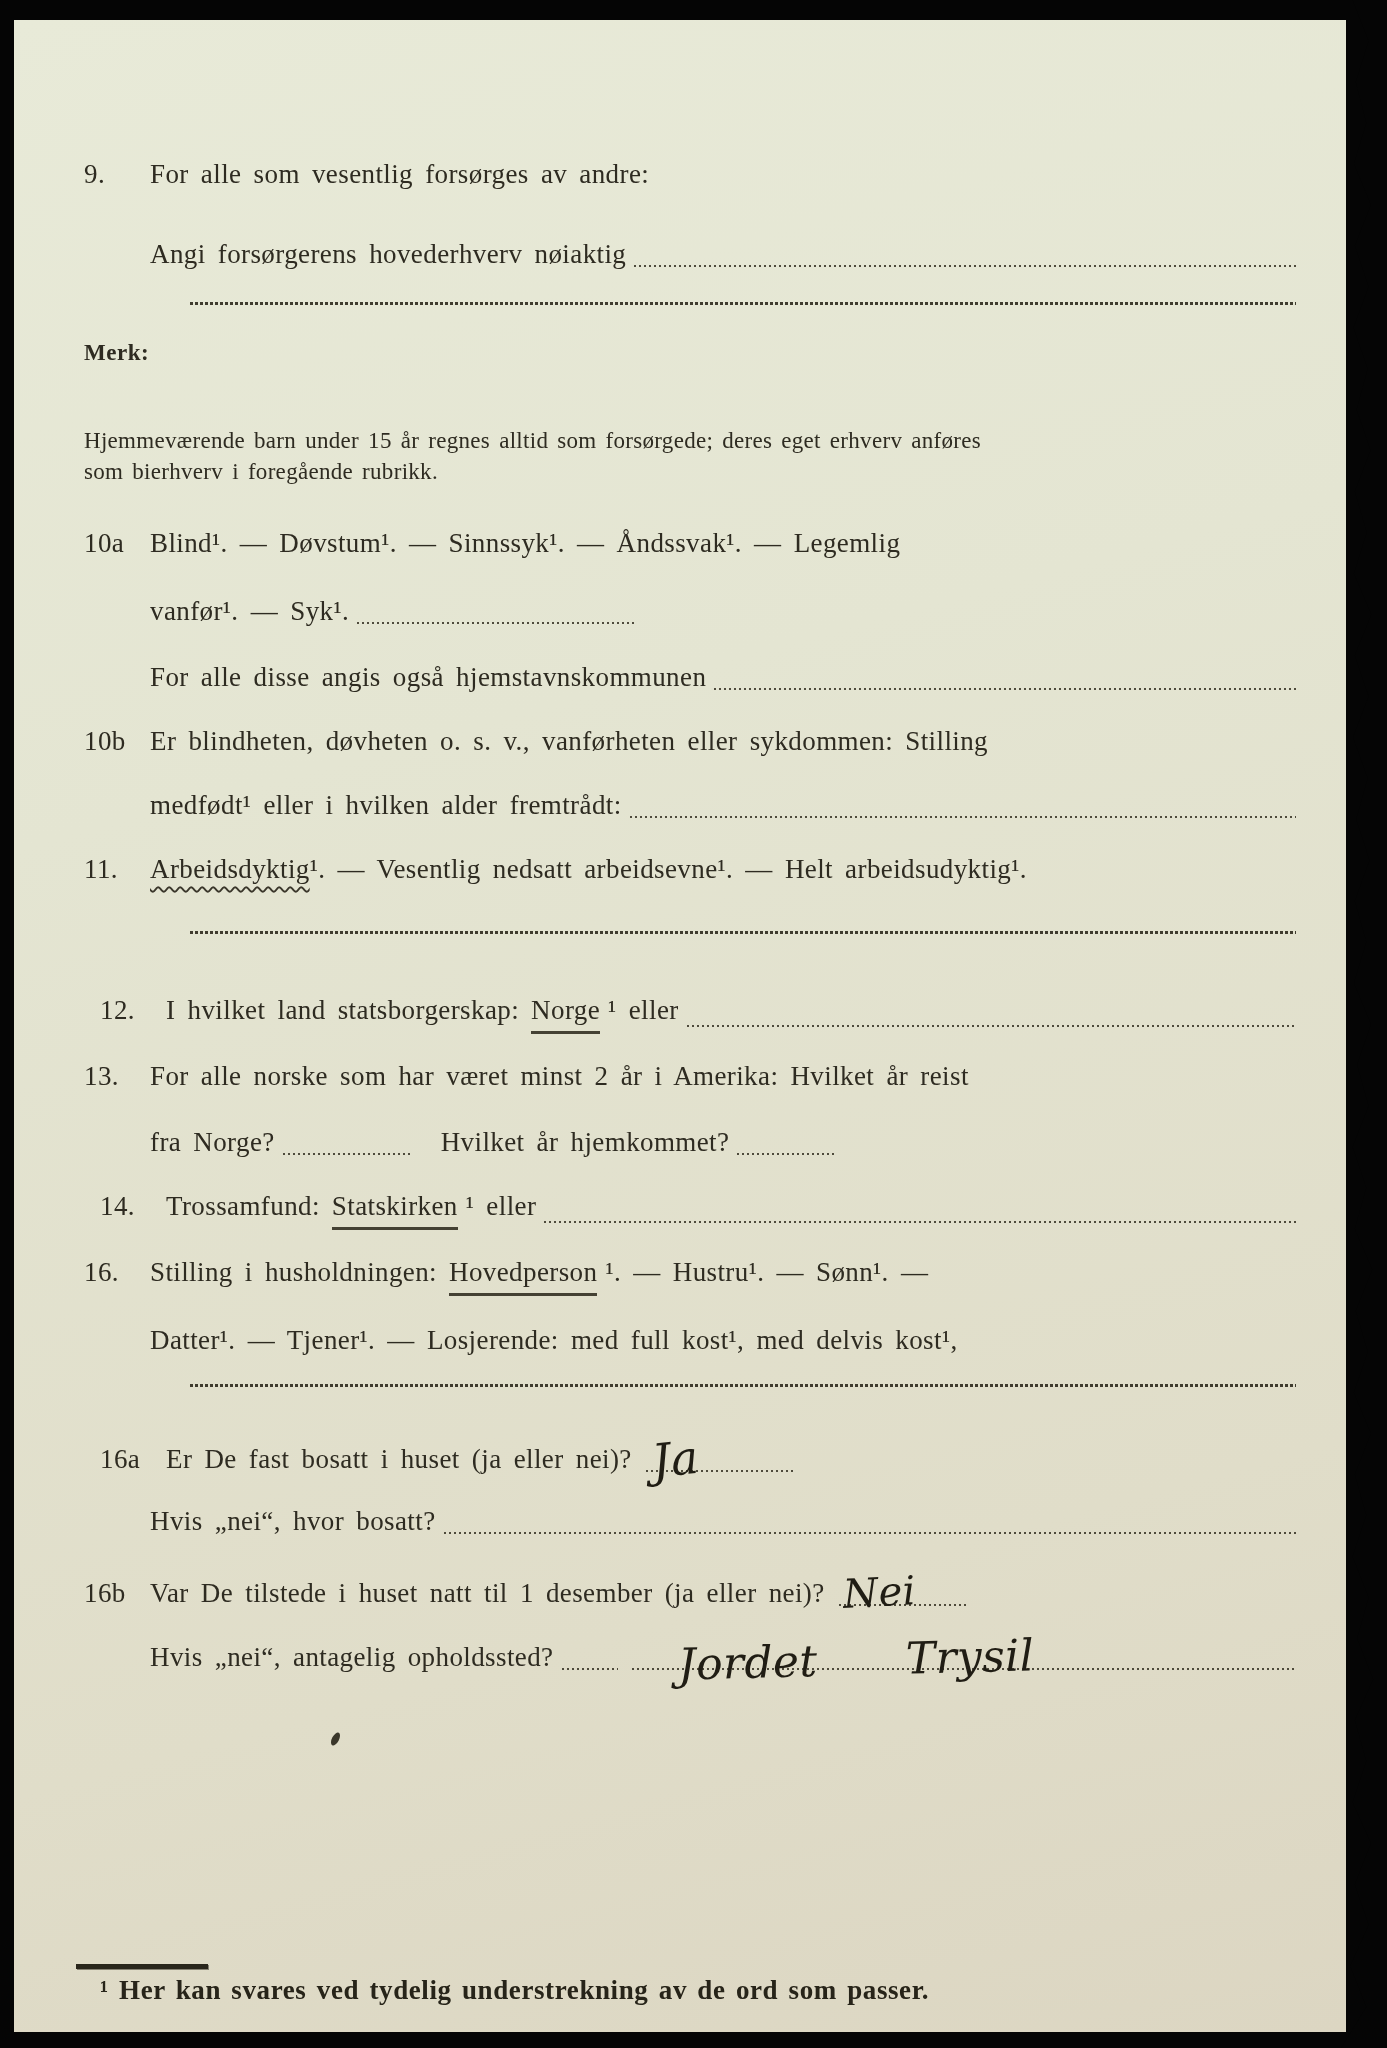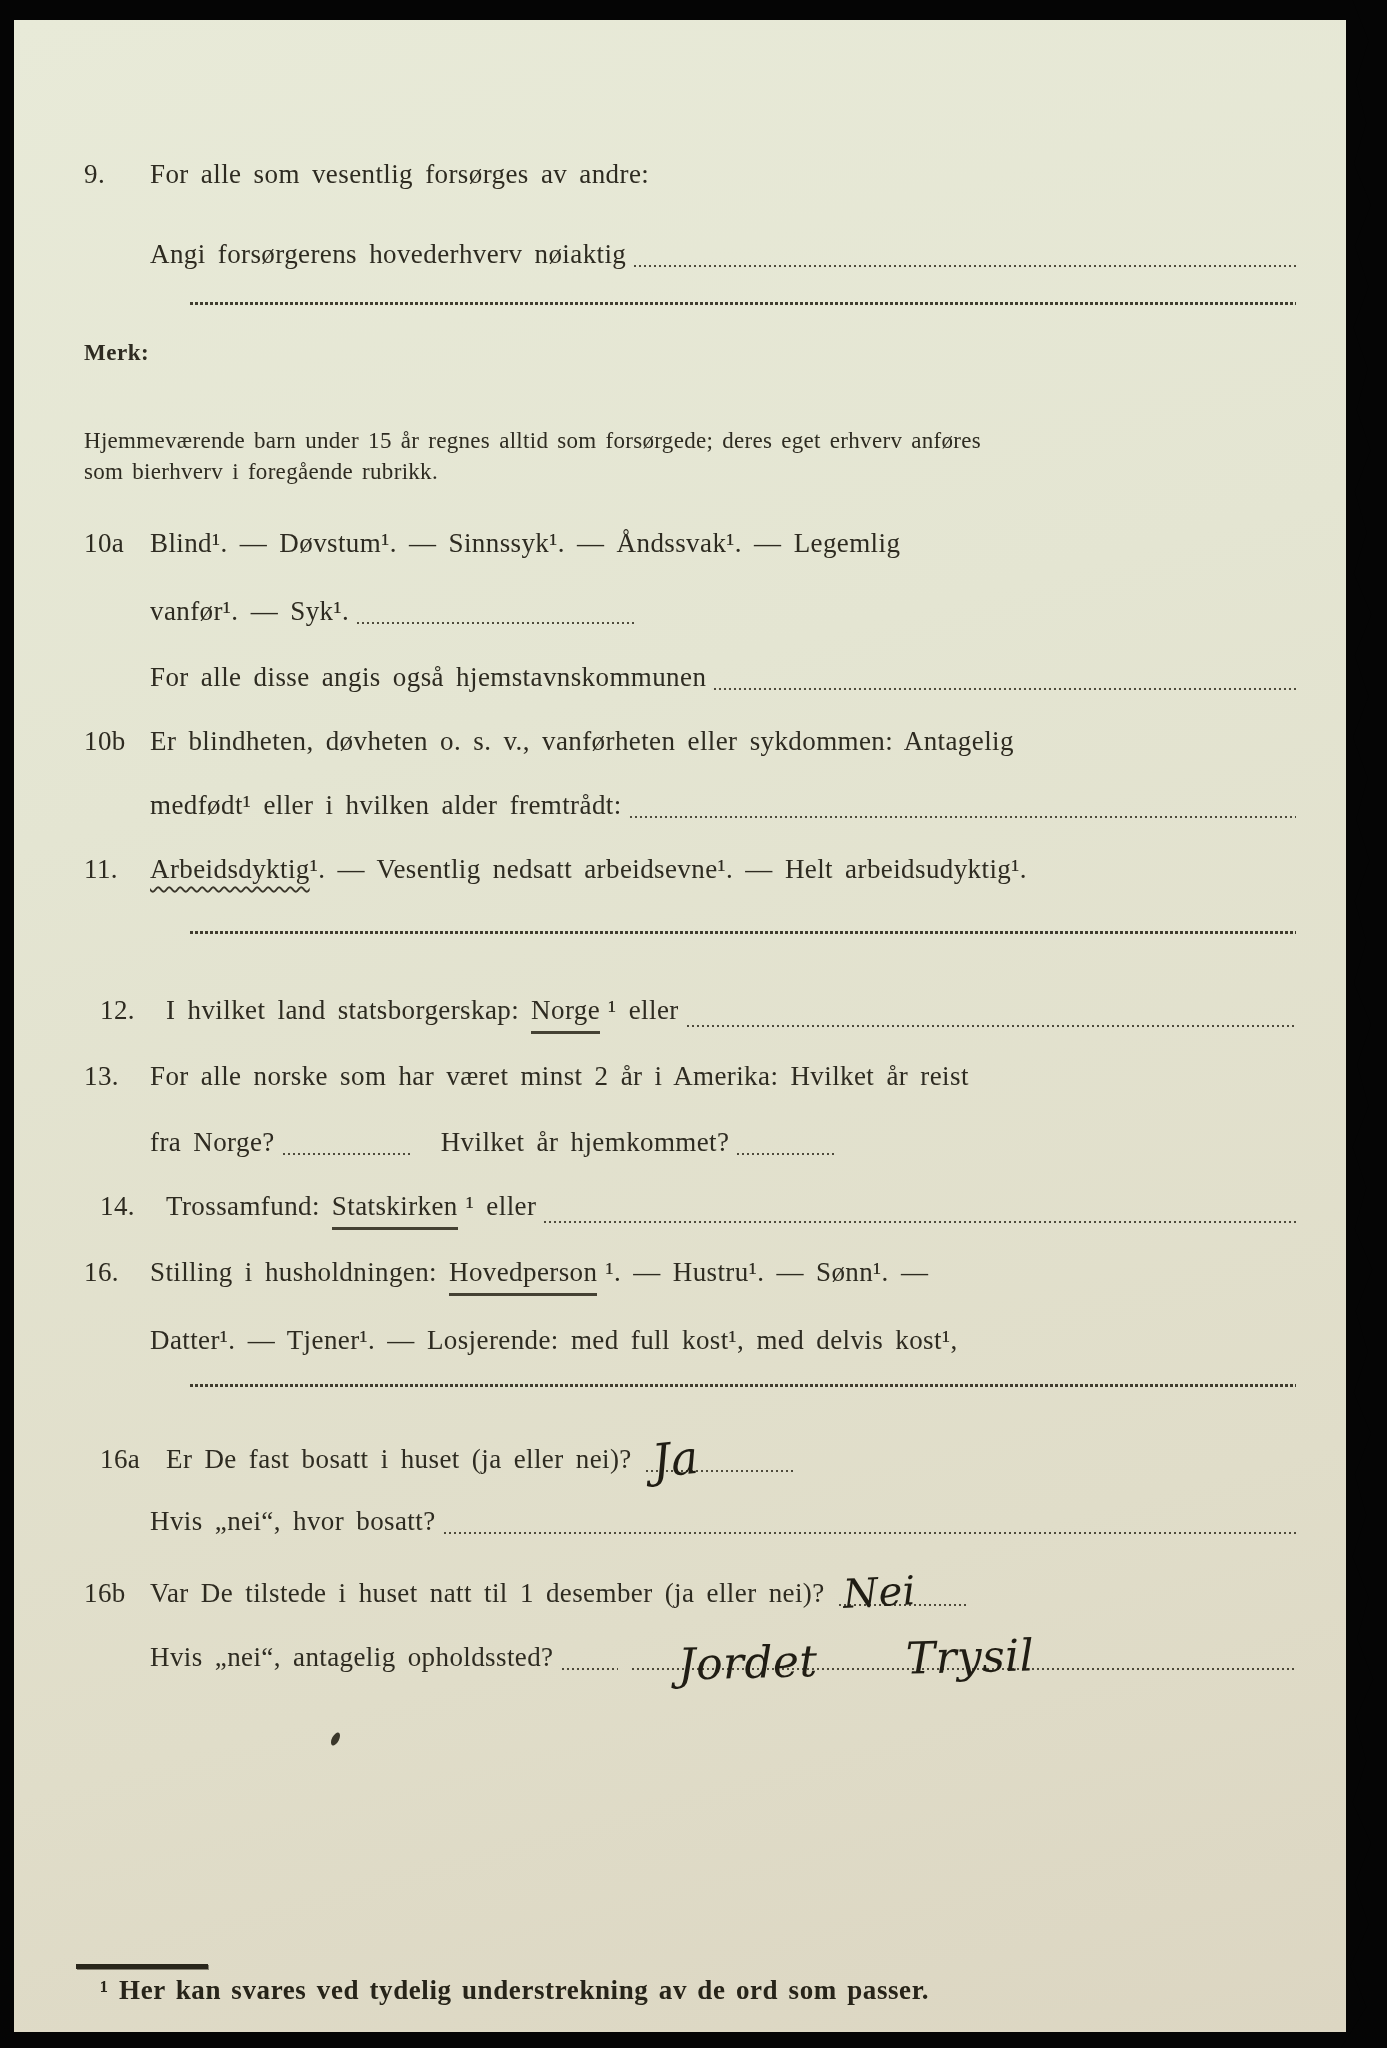--- a/index.html
+++ b/index.html
@@ -141,21 +141,21 @@
     <span class="num"></span>
     <span class="txt">
       <span class="seg">For alle disse angis også hjemstavnskommunen</span>
       <span class="fill"></span>
     </span>
   </div>
 
   <div class="row mb24">
     <span class="num">10b</span>
     <span class="txt">
-        <span class="seg">Er blindheten, døvheten o. s. v., vanførheten eller sykdommen: Antagelig</span>
+        <span class="seg">Er blindheten, døvheten o. s. v., vanførheten eller sykdommen: Stilling</span>
       </span>
   </div>
   <div class="row mb24">
     <span class="num"></span>
     <span class="txt">
       <span class="seg">medfødt¹ eller i hvilken alder fremtrådt:</span>
       <span class="fill"></span>
     </span>
   </div>
 

